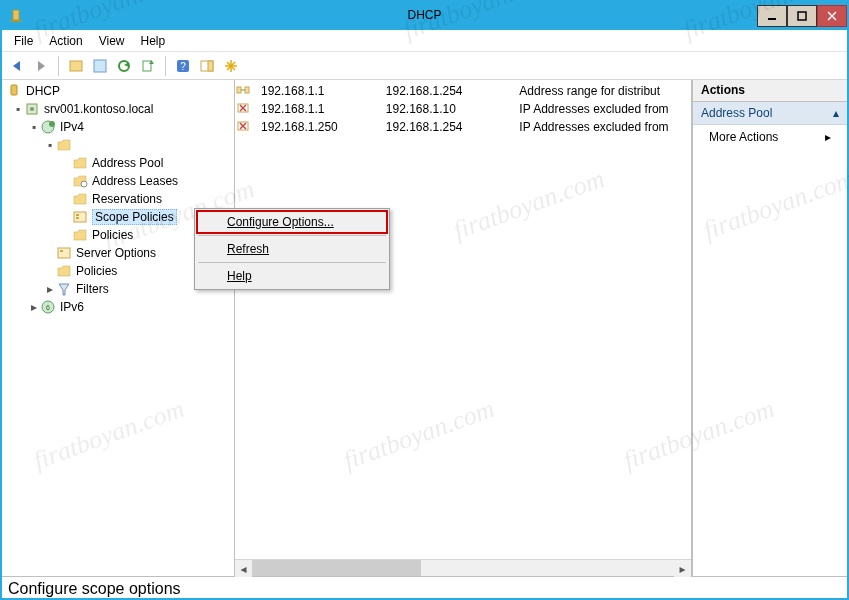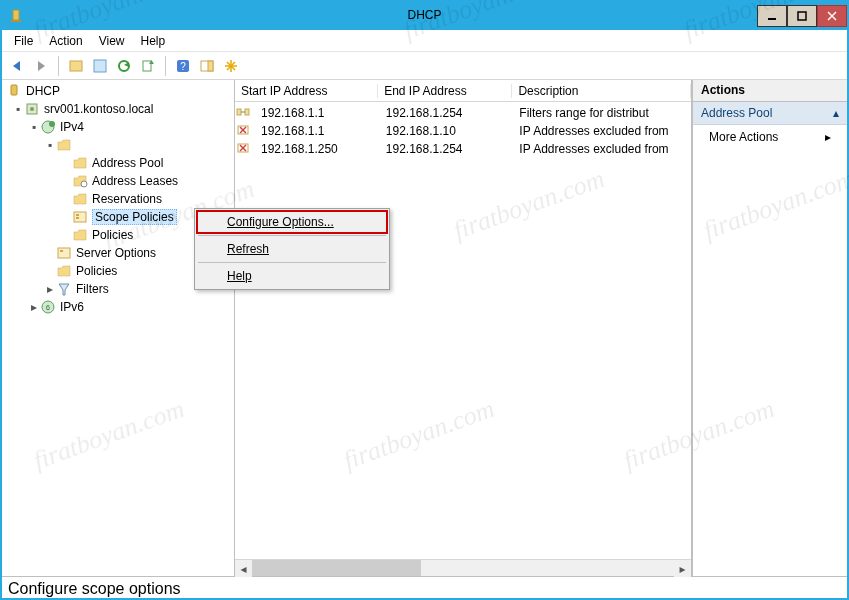--- a/index.html
+++ b/index.html
@@ -470,37 +470,32 @@
     <div class="context-menu">
       <div class="ctx-item highlight">Configure Options...</div>
       <div class="ctx-sep"></div>
       <div class="ctx-item">Refresh</div>
       <div class="ctx-sep"></div>
       <div class="ctx-item">Help</div>
     </div>
   </div>
 
   <div class="list-pane-wrap">
-    <div class="list-header">
-      <div class="col col-start">Start IP Address</div>
-      <div class="col col-end">End IP Address</div>
-      <div class="col col-desc">Description</div>
-    </div>
     <div class="list-body">
       <div class="list-row">
         <span class="row-icon">
             <svg width="16" height="16">
               <rect x="2" y="5" width="4" height="6" fill="#f3dca0" stroke="#c9a850"></rect>
               <rect x="10" y="5" width="4" height="6" fill="#f3dca0" stroke="#c9a850"></rect>
               <line x1="6" y1="8" x2="10" y2="8" stroke="#5aa05a"></line>
             </svg>
           </span>
         <div class="cell col-start" style="width:140px">192.168.1.1</div>
         <div class="cell col-end">192.168.1.254</div>
-        <div class="cell col-desc">Filters range for distribut</div>
+        <div class="cell col-desc">Address range for distribut</div>
       </div>
       <div class="list-row">
         <span class="row-icon">
             <svg width="16" height="16">
               <rect x="3" y="4" width="10" height="8" fill="#fff" stroke="#c9a850"></rect>
               <line x1="5" y1="5" x2="11" y2="11" stroke="#d04040" stroke-width="1.5"></line>
               <line x1="11" y1="5" x2="5" y2="11" stroke="#d04040" stroke-width="1.5"></line>
             </svg>
           </span>
         <div class="cell col-start" style="width:140px">192.168.1.1</div>

